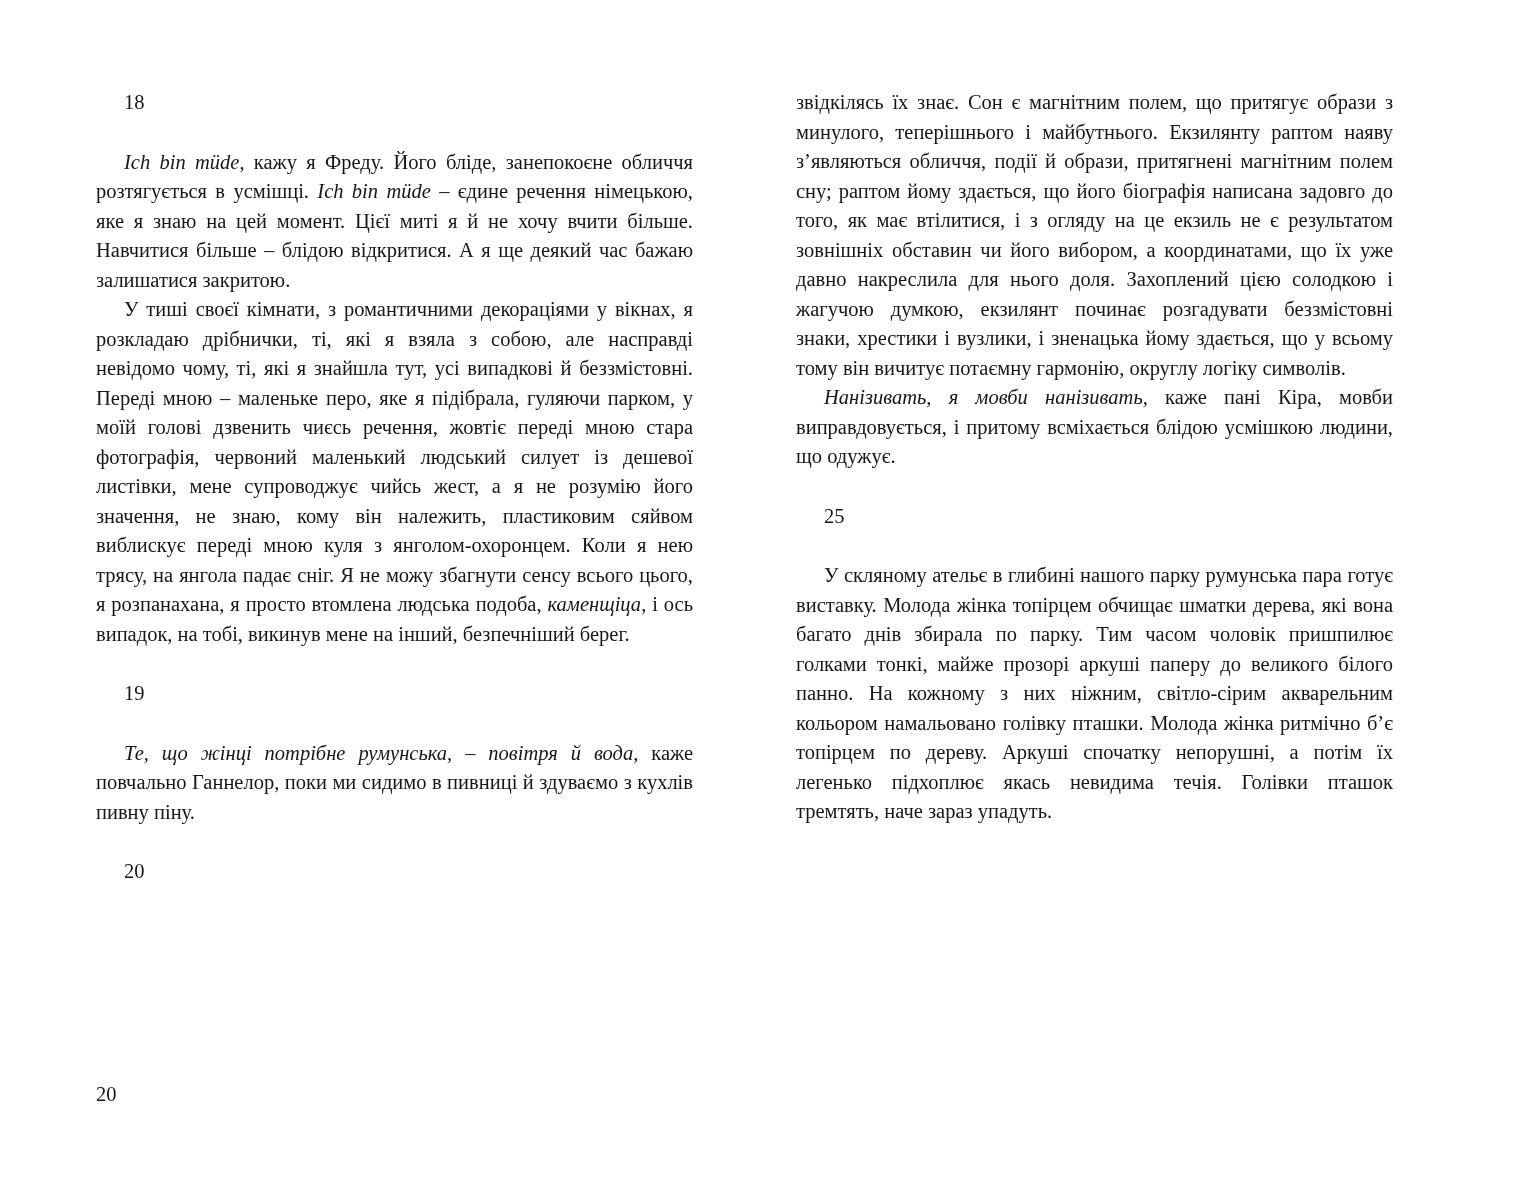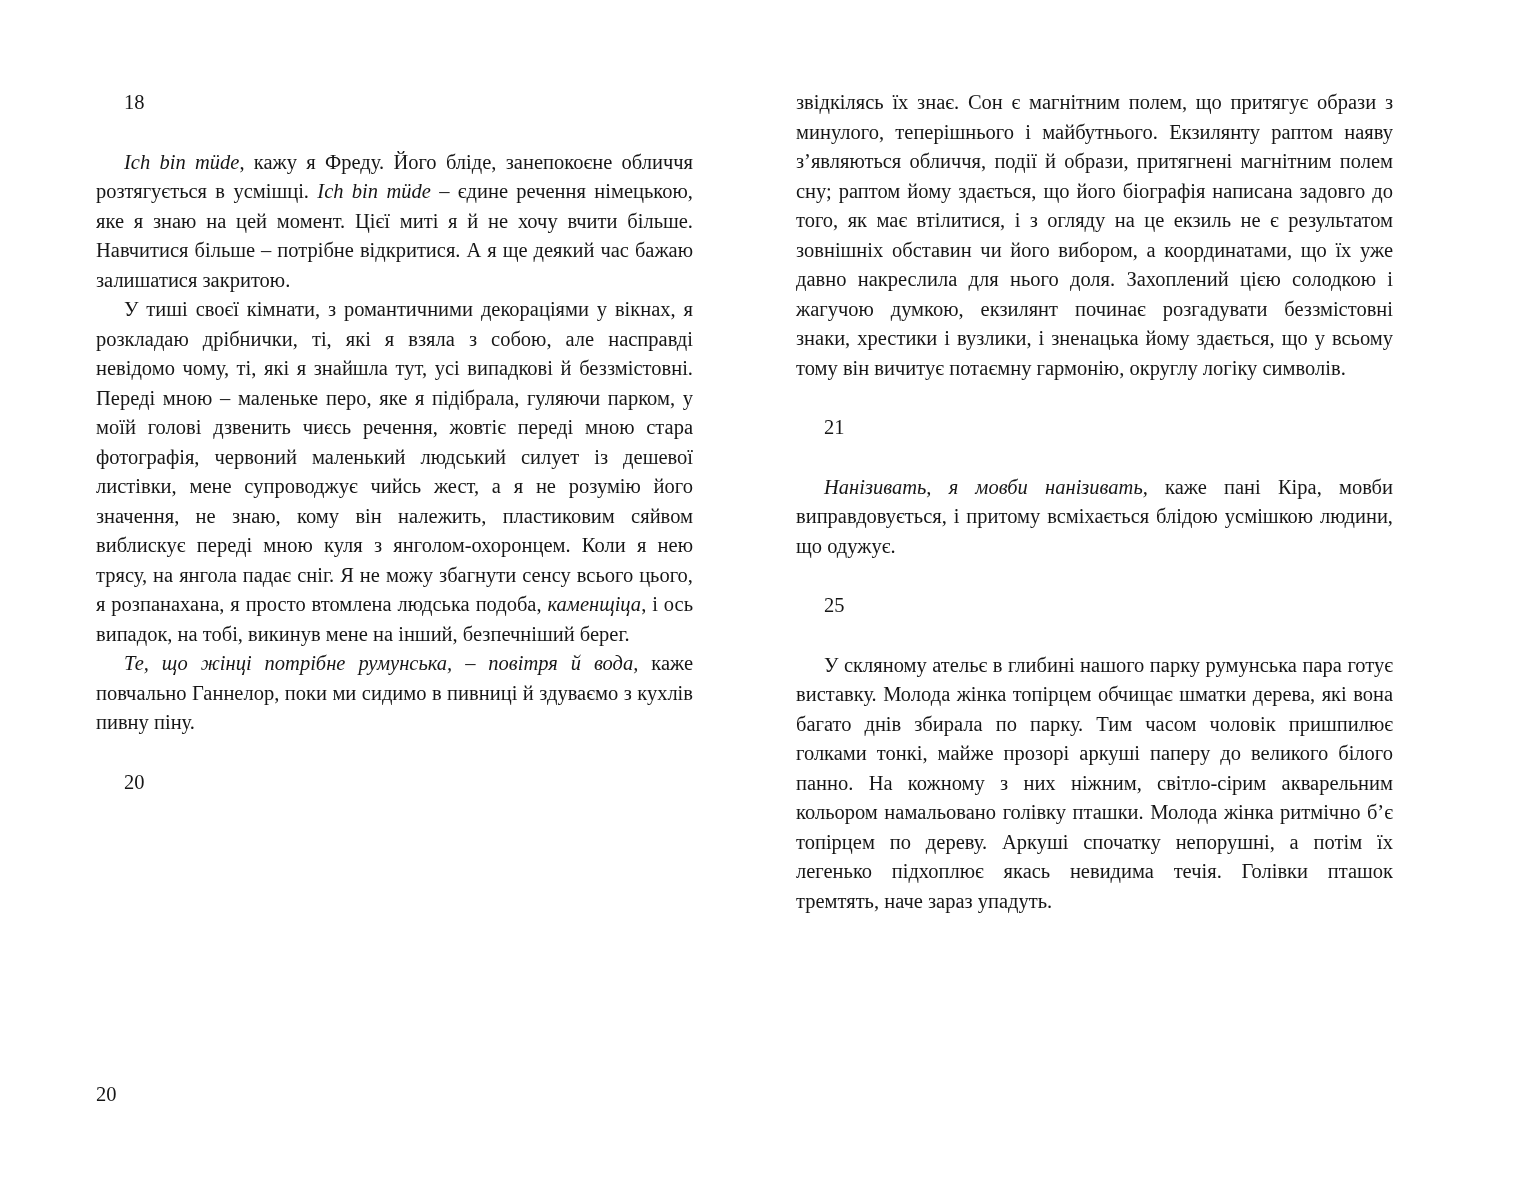--- a/index.html
+++ b/index.html
@@ -49,37 +49,37 @@
 </style>
 </head>
 <body>
 
 <div class="page">
 
   <div class="col left">
 
     <div class="section-number">18</div>
 
-    <p class="para"><i>Ich bin müde</i><span>, кажу я Фреду. Його бліде, занепокоєне обличчя розтягується в усмішці. </span><i>Ich bin müde</i><span> – єдине речення німецькою, яке я знаю на цей момент. Цієї миті я й не хочу вчити більше. Навчитися більше – потрібне відкритися. А я ще деякий час бажаю залишатися закритою.</span></p>
+    <p class="para"><i>Ich bin müde</i><span>, кажу я Фреду. Його бліде, занепокоєне обличчя розтягується в усмішці. </span><i>Ich bin müde</i><span> – єдине речення німецькою, яке я знаю на цей момент. Цієї миті я й не хочу вчити більше. Навчитися більше – блідою відкритися. А я ще деякий час бажаю залишатися закритою.</span></p>
 
     <p class="para"><span>У тиші своєї кімнати, з романтичними декораціями у вікнах, я розкладаю дрібнички, ті, які я взяла з собою, але насправді невідомо чому, ті, які я знайшла тут, усі випадкові й беззмістовні. Переді мною – маленьке перо, яке я підібрала, гуляючи парком, у моїй голові дзвенить чиєсь речення, жовтіє переді мною стара фотографія, червоний маленький людський силует із дешевої листівки, мене супроводжує чийсь жест, а я не розумію його значення, не знаю, кому він належить, пластиковим сяйвом виблискує переді мною куля з янголом-охоронцем. Коли я нею трясу, на янгола падає сніг. Я не можу збагнути сенсу всього цього, я розпанахана, я просто втомлена людська подоба, </span><i>каменщіца</i><span>, і ось випадок, на тобі, викинув мене на інший, безпечніший берег.</span></p>
 
+    <div class="section-number">19</div>
 
     <p class="para"><i>Те, що жінці потрібне румунська, – повітря й вода,</i><span> каже повчально Ганнелор, поки ми сидимо в пивниці й здуваємо з кухлів пивну піну.</span></p>
 
     <div class="section-number">20</div>
 
 
   </div>
 
   <div class="col right">
 
     <p class="para no-indent"><span>звідкілясь їх знає. Сон є магнітним полем, що притягує образи з минулого, теперішнього і майбутнього. Екзилянту раптом наяву з’являються обличчя, події й образи, притягнені магнітним полем сну; раптом йому здається, що його біографія написана задовго до того, як має втілитися, і з огляду на це екзиль не є результатом зовнішніх обставин чи його вибором, а координатами, що їх уже давно накреслила для нього доля. Захоплений цією солодкою і жагучою думкою, екзилянт починає розгадувати беззмістовні знаки, хрестики і вузлики, і зненацька йому здається, що у всьому тому він вичитує потаємну гармонію, округлу логіку символів.</span></p>
 
-    <div class="section-number">21</div>
 
     <p class="para"><i>Нанізивать, я мовби нанізивать,</i><span> каже пані Кіра, мовби виправдовується, і притому всміхається блідою усмішкою людини, що одужує.</span></p>
 
     <div class="section-number">25</div>
 
     <p class="para"><span>У скляному ательє в глибині нашого парку румунська пара готує виставку. Молода жінка топірцем обчищає шматки дерева, які вона багато днів збирала по парку. Тим часом чоловік пришпилює голками тонкі, майже прозорі аркуші паперу до великого білого панно. На кожному з них ніжним, світло-сірим акварельним кольором намальовано голівку пташки. Молода жінка ритмічно б’є топірцем по дереву. Аркуші спочатку непорушні, а потім їх легенько підхоплює якась невидима течія. Голівки пташок тремтять, наче зараз упадуть.</span></p>
 
   </div>
 
   <div class="page-number">20</div>

